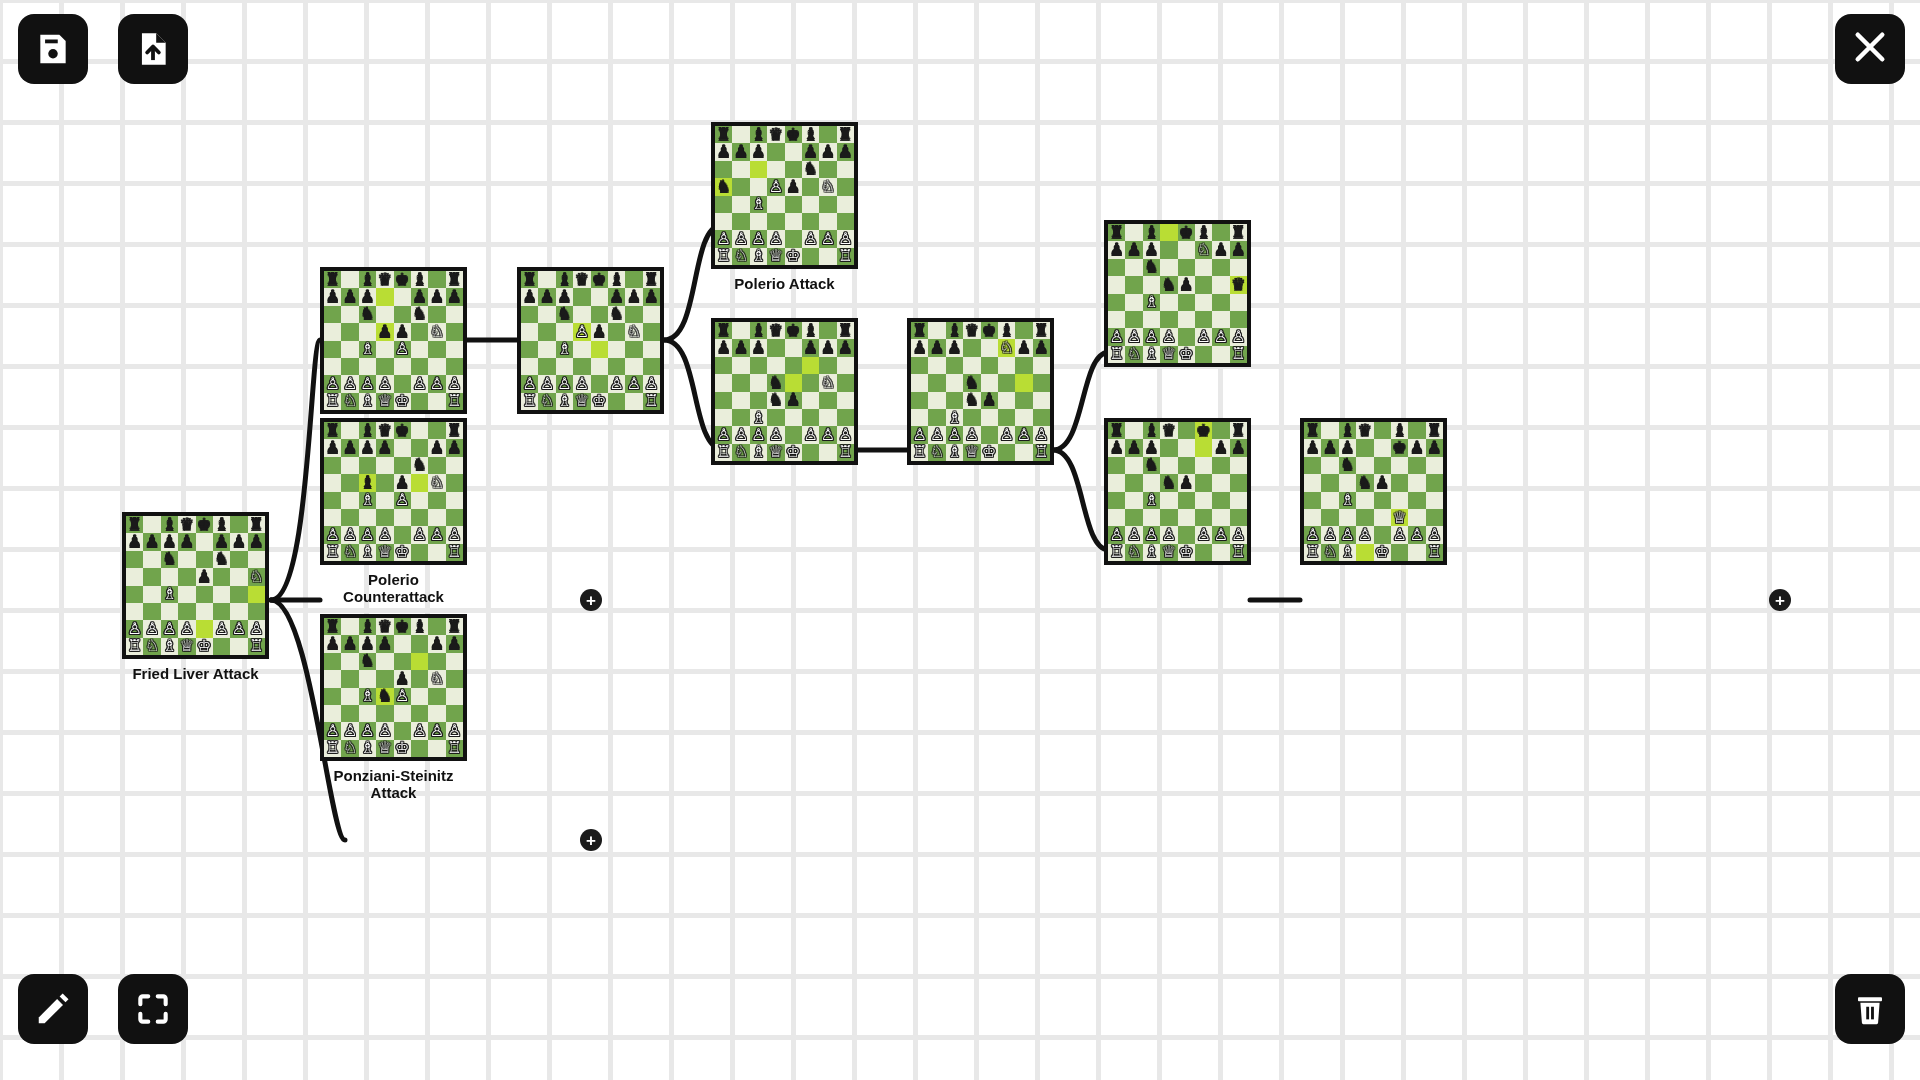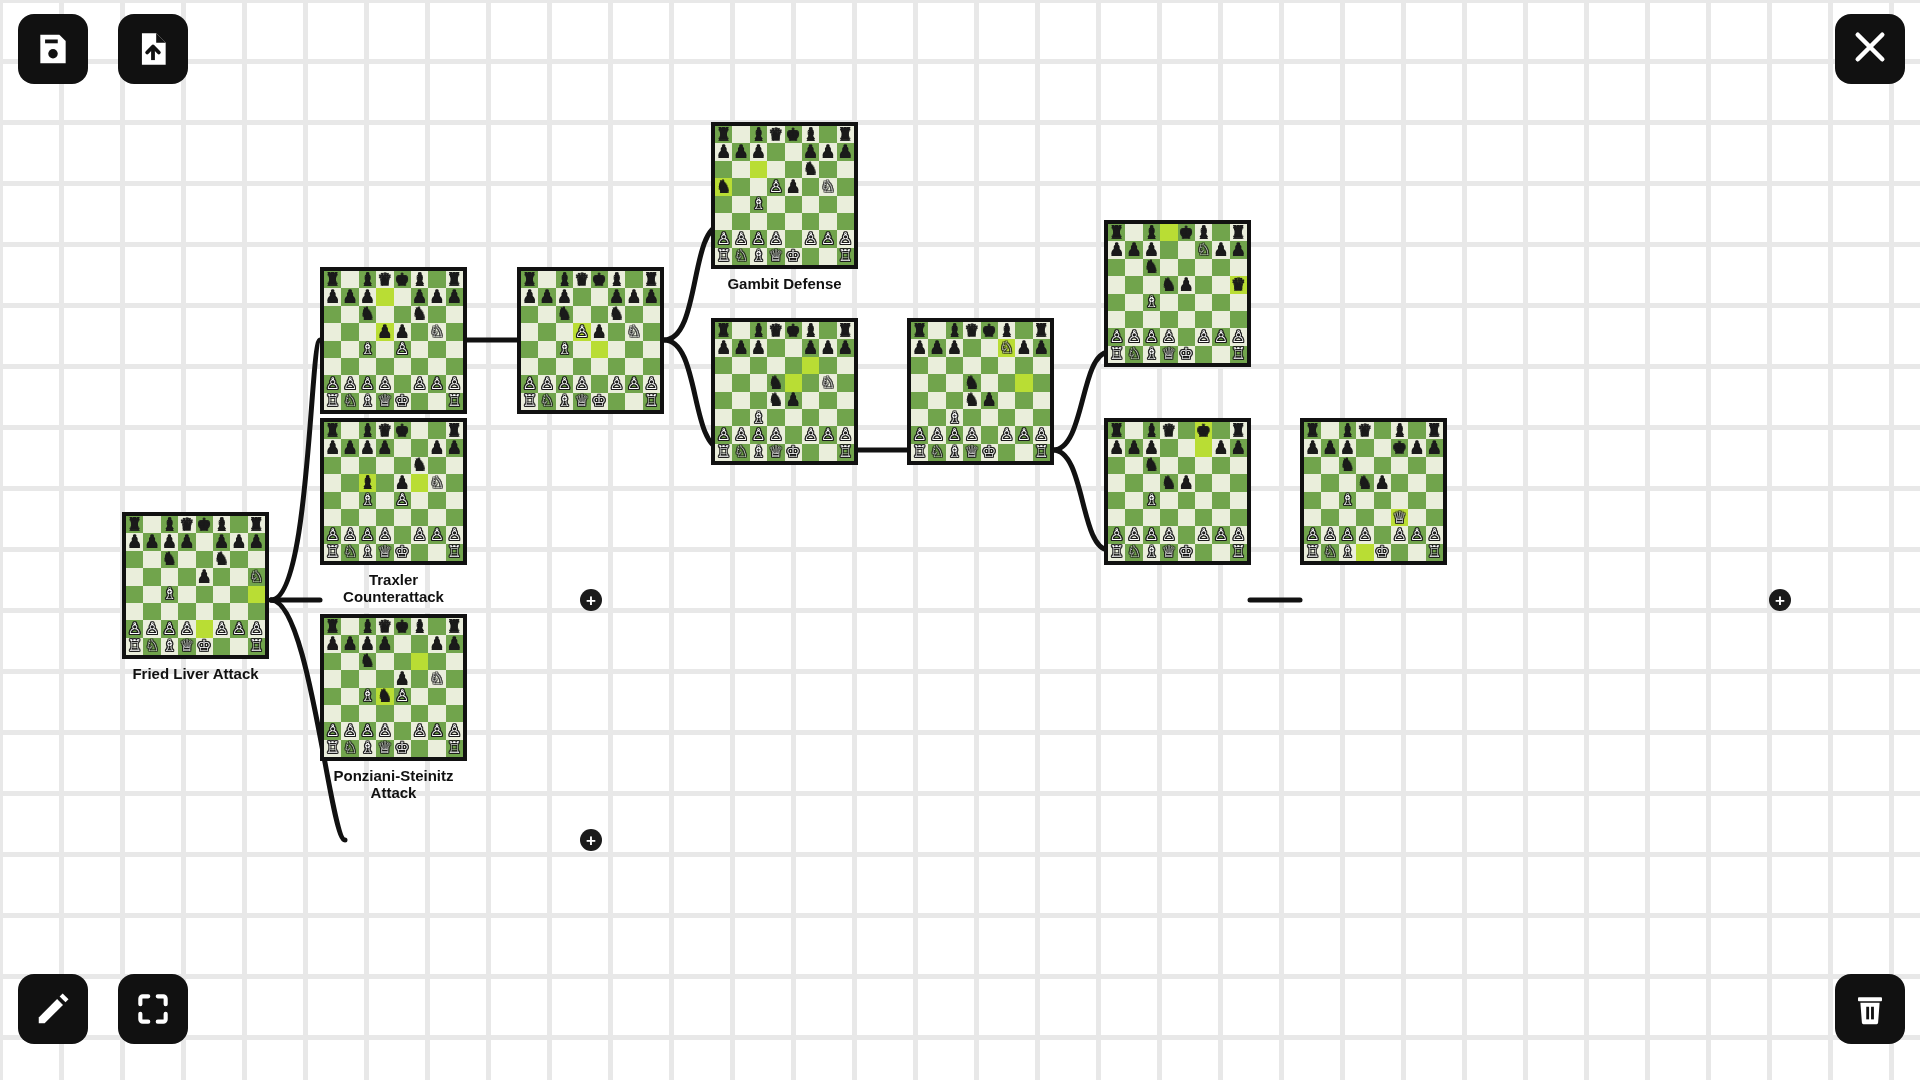--- a/index.html
+++ b/index.html
@@ -488,21 +488,21 @@
         </div>
         <div class="sq l">
           <span class="pc w" style="font-size: 16px;">♔</span>
         </div>
         <div class="sq d"></div>
         <div class="sq l"></div>
         <div class="sq d">
           <span class="pc w" style="font-size: 16px;">♖</span>
         </div>
       </div>
-      <div class="nlabel" style="top: 153px;">Traxler
+      <div class="nlabel" style="top: 153px;">Polerio
 Counterattack</div>
     </div>
     <div class="node" style="left: 320px; top: 614px;">
       <div class="board" style="width: 147px; height: 147px;">
         <div class="sq d">
           <span class="pc b" style="font-size: 16px;">♜</span>
         </div>
         <div class="sq l"></div>
         <div class="sq d">
           <span class="pc b" style="font-size: 16px;">♝</span>
@@ -882,21 +882,21 @@
         </div>
         <div class="sq l">
           <span class="pc w" style="font-size: 16px;">♔</span>
         </div>
         <div class="sq d"></div>
         <div class="sq l"></div>
         <div class="sq d">
           <span class="pc w" style="font-size: 16px;">♖</span>
         </div>
       </div>
-      <div class="nlabel" style="top: 153px;">Gambit Defense</div>
+      <div class="nlabel" style="top: 153px;">Polerio Attack</div>
     </div>
     <div class="node" style="left: 711px; top: 318px;">
       <div class="board" style="width: 147px; height: 147px;">
         <div class="sq d">
           <span class="pc b" style="font-size: 16px;">♜</span>
         </div>
         <div class="sq l"></div>
         <div class="sq d">
           <span class="pc b" style="font-size: 16px;">♝</span>
         </div>

